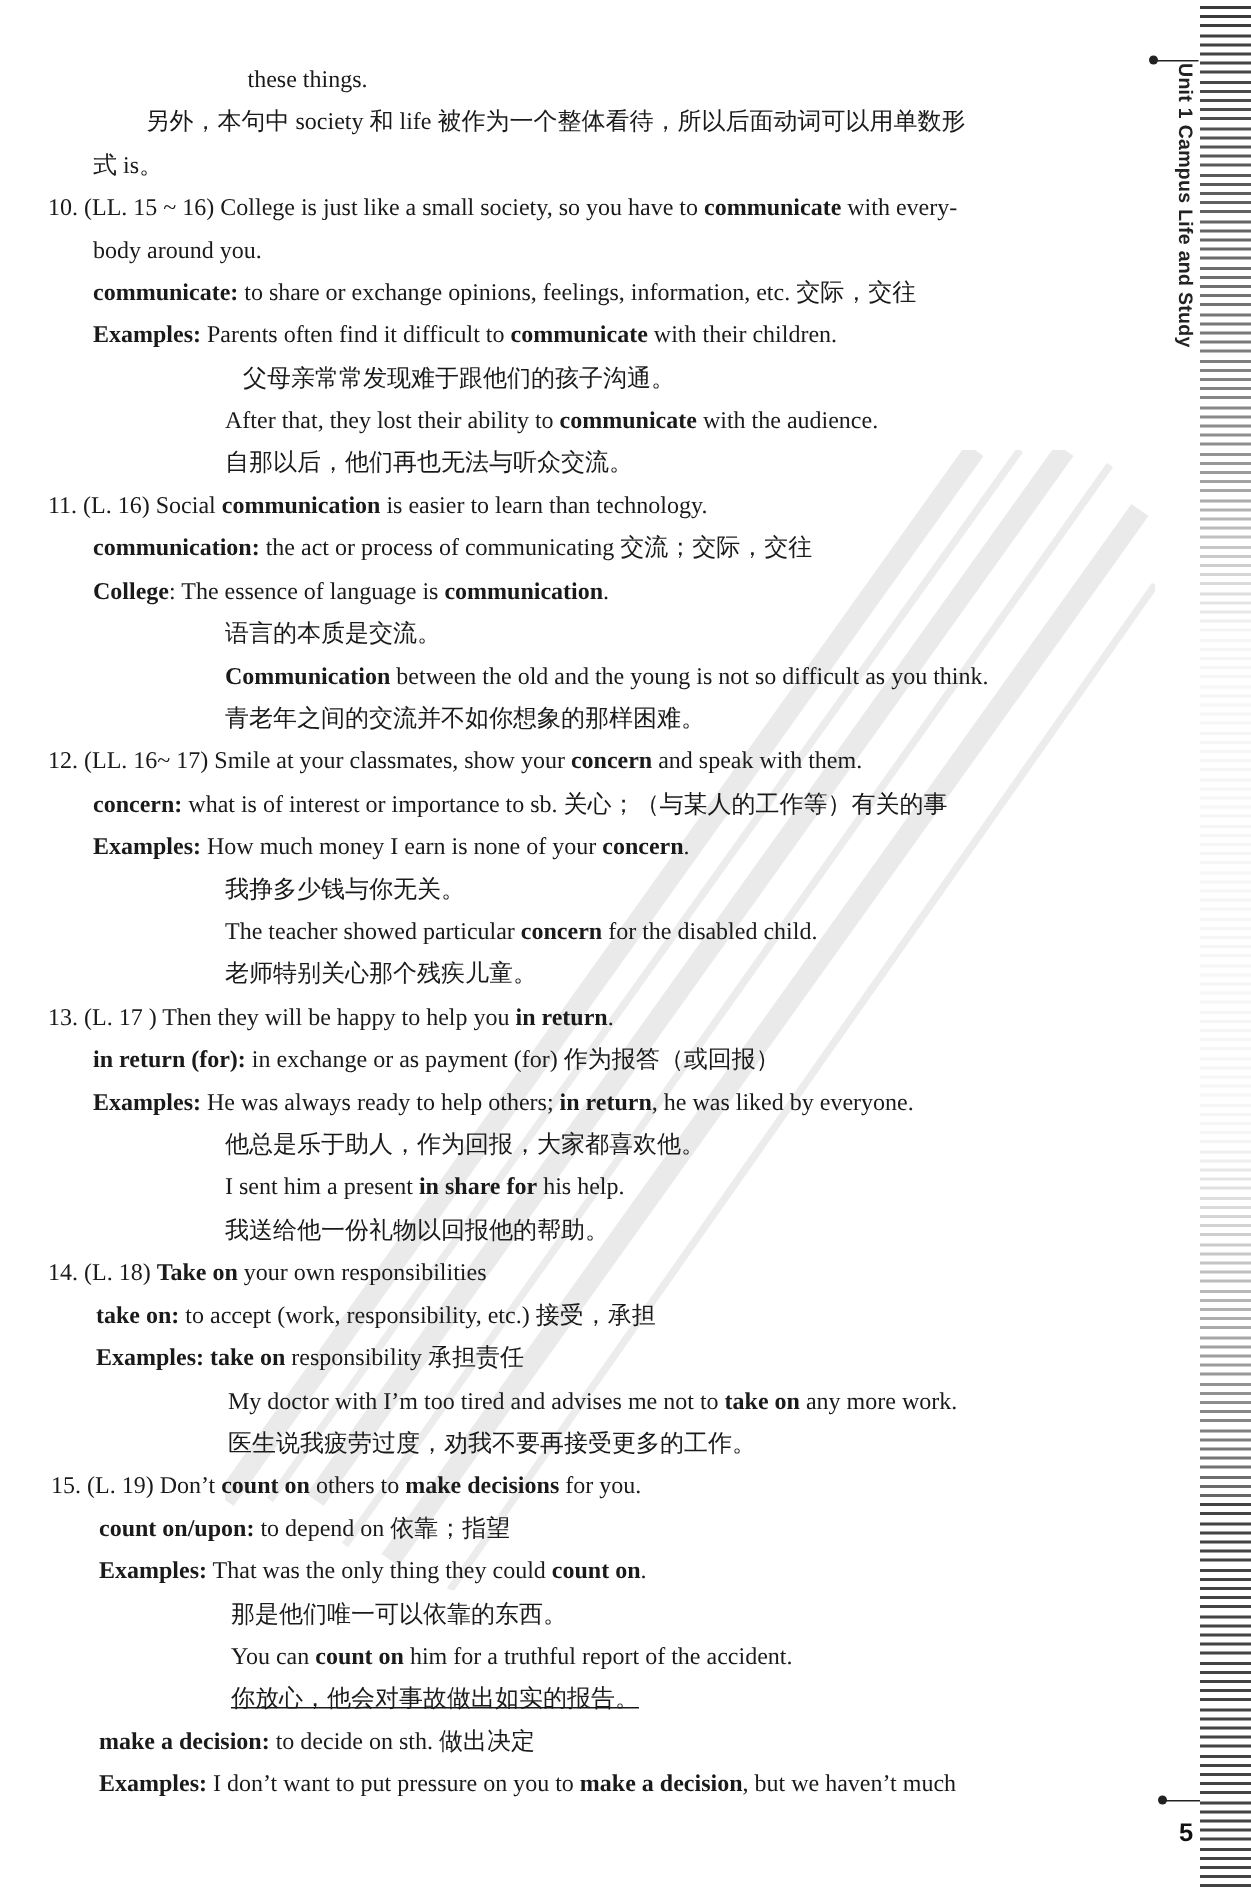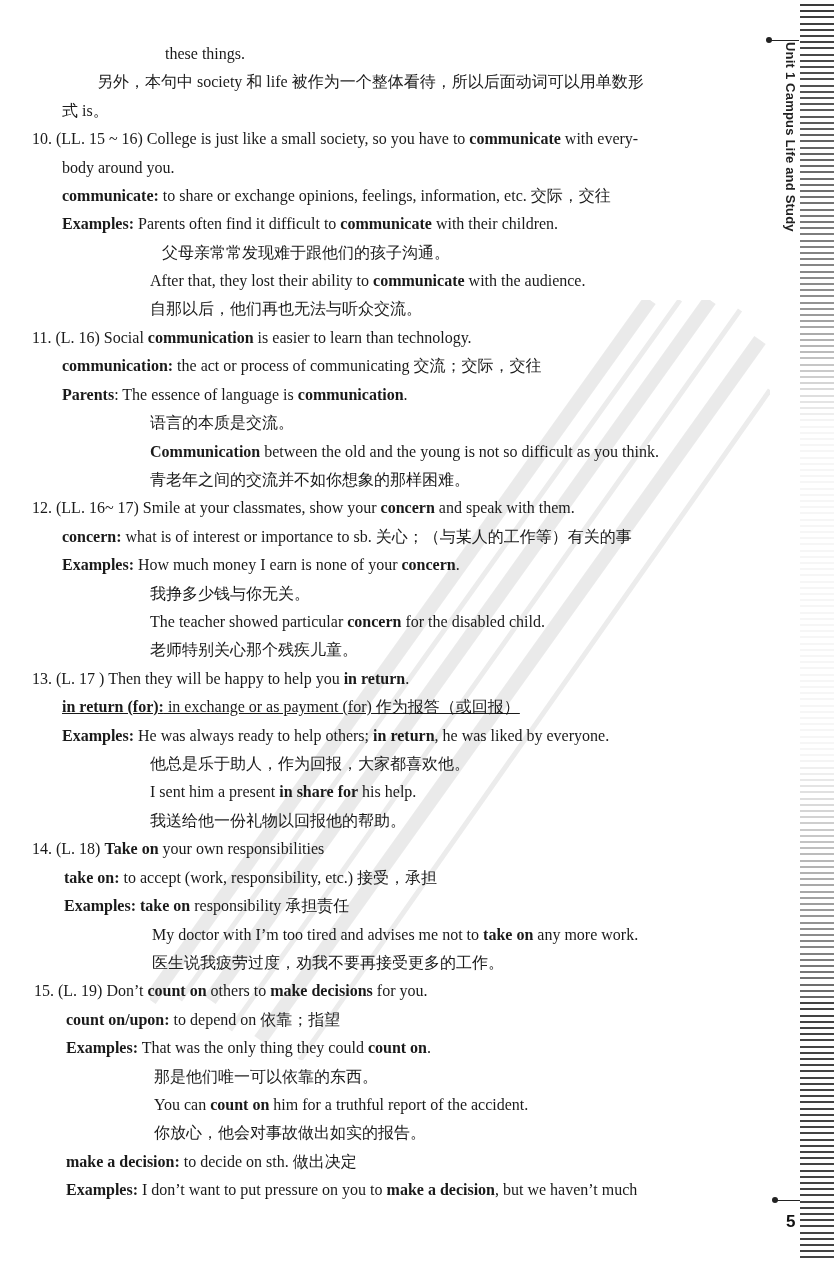--- a/index.html
+++ b/index.html
@@ -43,47 +43,47 @@
       <div class="line" style="left: 62px; top: 101px;"><span>式 is。</span></div>
       <div class="line" style="left: 32px; top: 129px;"><span>10. (LL. 15 ~ 16) College is just like a small society, so you have to </span><b>communicate</b><span> with every-</span></div>
       <div class="line" style="left: 62px; top: 158px;"><span>body around you.</span></div>
       <div class="line" style="left: 62px; top: 186px;"><b>communicate:</b><span> to share or exchange opinions, feelings, information, etc.   交际，交往</span></div>
       <div class="line" style="left: 62px; top: 214px;"><b>Examples:</b><span> Parents often find it difficult to </span><b>communicate</b><span> with their children.</span></div>
       <div class="line" style="left: 162px; top: 243px;"><span>父母亲常常发现难于跟他们的孩子沟通。</span></div>
       <div class="line" style="left: 150px; top: 271px;"><span>After that, they lost their ability to </span><b>communicate</b><span> with the audience.</span></div>
       <div class="line" style="left: 150px; top: 299px;"><span>自那以后，他们再也无法与听众交流。</span></div>
       <div class="line" style="left: 32px; top: 328px;"><span>11. (L. 16) Social </span><b>communication</b><span> is easier to learn than technology.</span></div>
       <div class="line" style="left: 62px; top: 356px;"><b>communication:</b><span> the act or process of communicating   交流；交际，交往</span></div>
-      <div class="line" style="left: 62px; top: 385px;"><b>Parents</b><span>: The essence of language is </span><b>communication</b><span>.</span></div>
+      <div class="line" style="left: 62px; top: 385px;"><b>College</b><span>: The essence of language is </span><b>communication</b><span>.</span></div>
       <div class="line" style="left: 150px; top: 413px;"><span>语言的本质是交流。</span></div>
       <div class="line" style="left: 150px; top: 442px;"><b>Communication</b><span> between the old and the young is not so difficult as you think.</span></div>
       <div class="line" style="left: 150px; top: 470px;"><span>青老年之间的交流并不如你想象的那样困难。</span></div>
       <div class="line" style="left: 32px; top: 498px;"><span>12. (LL. 16~ 17) Smile at your classmates, show your </span><b>concern</b><span> and speak with them.</span></div>
       <div class="line" style="left: 62px; top: 527px;"><b>concern:</b><span> what is of interest or importance to sb.   关心；（与某人的工作等）有关的事</span></div>
       <div class="line" style="left: 62px; top: 555px;"><b>Examples:</b><span> How much money I earn is none of your </span><b>concern</b><span>.</span></div>
       <div class="line" style="left: 150px; top: 584px;"><span>我挣多少钱与你无关。</span></div>
       <div class="line" style="left: 150px; top: 612px;"><span>The teacher showed particular </span><b>concern</b><span> for the disabled child.</span></div>
       <div class="line" style="left: 150px; top: 640px;"><span>老师特别关心那个残疾儿童。</span></div>
       <div class="line" style="left: 32px; top: 669px;"><span>13. (L. 17 ) Then they will be happy to help you </span><b>in return</b><span>.</span></div>
-      <div class="line" style="left: 62px; top: 697px; text-decoration: underline;"><b>in return (for):</b><span> in exchange or as payment (for)   作为报答（或回报）</span></div>
+      <div class="line" style="left: 62px; top: 697px;"><b>in return (for):</b><span> in exchange or as payment (for)   作为报答（或回报）</span></div>
       <div class="line" style="left: 62px; top: 726px;"><b>Examples:</b><span> He was always ready to help others; </span><b>in return</b><span>, he was liked by everyone.</span></div>
       <div class="line" style="left: 150px; top: 754px;"><span>他总是乐于助人，作为回报，大家都喜欢他。</span></div>
       <div class="line" style="left: 150px; top: 782px;"><span>I sent him a present </span><b>in share for</b><span> his help.</span></div>
       <div class="line" style="left: 150px; top: 811px;"><span>我送给他一份礼物以回报他的帮助。</span></div>
       <div class="line" style="left: 32px; top: 839px;"><span>14. (L. 18) </span><b>Take on</b><span> your own responsibilities</span></div>
       <div class="line" style="left: 64px; top: 868px;"><b>take on:</b><span> to accept (work, responsibility, etc.)   接受，承担</span></div>
       <div class="line" style="left: 64px; top: 896px;"><b>Examples:</b><span> </span><b>take on</b><span> responsibility   承担责任</span></div>
       <div class="line" style="left: 152px; top: 925px;"><span>My doctor with I’m too tired and advises me not to </span><b>take on</b><span> any more work.</span></div>
       <div class="line" style="left: 152px; top: 953px;"><span>医生说我疲劳过度，劝我不要再接受更多的工作。</span></div>
       <div class="line" style="left: 34px; top: 981px;"><span>15. (L. 19) Don’t </span><b>count on</b><span> others to </span><b>make decisions</b><span> for you.</span></div>
       <div class="line" style="left: 66px; top: 1010px;"><b>count on/upon:</b><span> to depend on   依靠；指望</span></div>
       <div class="line" style="left: 66px; top: 1038px;"><b>Examples:</b><span> That was the only thing they could </span><b>count on</b><span>.</span></div>
       <div class="line" style="left: 154px; top: 1067px;"><span>那是他们唯一可以依靠的东西。</span></div>
       <div class="line" style="left: 154px; top: 1095px;"><span>You can </span><b>count on</b><span> him for a truthful report of the accident.</span></div>
-      <div class="line" style="left: 154px; top: 1123px;"><span>你放心，他会对事故做出如实的报告。</span></div>
+      <div class="line" style="left: 154px; top: 1123px; text-decoration: underline;"><span>你放心，他会对事故做出如实的报告。</span></div>
       <div class="line" style="left: 66px; top: 1152px;"><b>make a decision:</b><span> to decide on sth.   做出决定</span></div>
       <div class="line" style="left: 66px; top: 1180px;"><b>Examples:</b><span> I don’t want to put pressure on you to </span><b>make a decision</b><span>, but we haven’t much</span></div>
     </div>
 
   <div class="stripes" id="stripes">
       <div class="stripe" style="top: 4px; opacity: 0.89;"></div>
       <div class="stripe" style="top: 10.2px; opacity: 0.89;"></div>
       <div class="stripe" style="top: 16.4px; opacity: 0.88;"></div>
       <div class="stripe" style="top: 22.6px; opacity: 0.87;"></div>
       <div class="stripe" style="top: 28.8px; opacity: 0.86;"></div>

